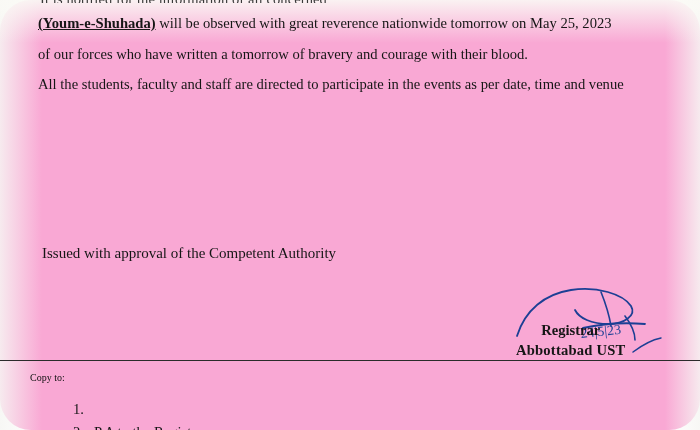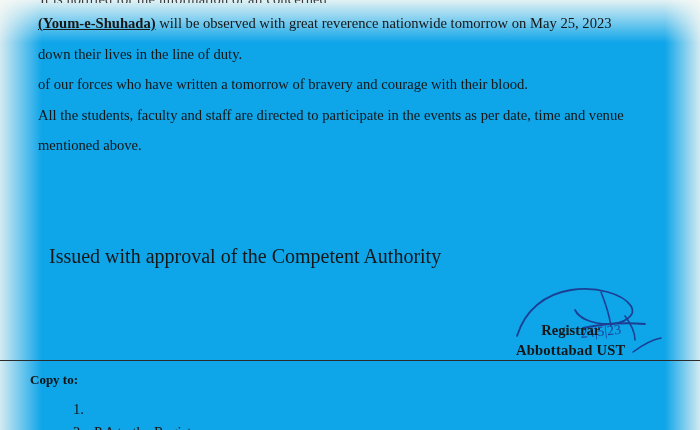--- a/index.html
+++ b/index.html
@@ -11,21 +11,22 @@
     height: 430px;
     background: #ffffff;
     font-family: "Liberation Serif", serif;
     color: #1a1a1a;
     overflow: hidden;
     position: relative;
   }
   .page {
     position: absolute;
     inset: 0;
-    background: #0ea5e9;
+    background: #f9a8d4;
+    border-radius: 31px;
   }
   
   .paper-tint {
     position: absolute;
     inset: 0;
     background:
       linear-gradient(to bottom, rgba(250,250,245,0.9) 0%, rgba(255,255,255,0) 10%),
       linear-gradient(to right, rgba(246,246,243,0.85) 0%, rgba(255,255,255,0) 6%),
       linear-gradient(to left, rgba(246,246,243,0.85) 0%, rgba(255,255,255,0) 5%);
     pointer-events: none;
@@ -58,23 +59,23 @@
     display: block;
   }
   .b {
     font-weight: bold;
   }
   .u {
     text-decoration: underline;
   }
   .issued {
     position: absolute;
-    left: 49px;
+    left: 42px;
     top: 245px;
-    font-size: 20px;
+    font-size: 15px;
     color: #161616;
   }
   .sign-block {
     position: absolute;
     left: 516px;
     top: 320px;
     font-size: 14.6px;
     line-height: 20px;
     color: #161616;
     text-align: center;
@@ -98,22 +99,22 @@
     position: absolute;
     left: 0;
     right: 0;
     top: 360px;
     border-top: 1.4px solid #2b2b2b;
   }
   .copy-to {
     position: absolute;
     left: 30px;
     top: 372px;
-    font-size: 13px;
-    font-weight: bold;
+    font-size: 10px;
+    font-weight: normal;
     color: #111;
   }
   .copy-list {
     position: absolute;
     left: 66px;
     top: 398px;
     font-size: 14.6px;
     line-height: 23px;
     color: #161616;
     list-style: none;
@@ -141,30 +142,28 @@
   <div class="paper-tint"></div>
 
   <div class="clipped-line">It is notified for the information of all concerned</div>
 
   <div class="body-text">
 
     <p class="para" style="margin-top:8px;">
       <span class="ln">
         <span class="b u">(Youm-e-Shuhada)</span><span> will be observed with great reverence nationwide tomorrow on </span><span>May 25, 2023</span>
       </span>
-      <span class="ln">down their lives in the line of duty.</span>
     </p>
 
     <p class="para">
       <span class="ln">of our forces who have written a tomorrow of bravery and courage with their blood.</span>
     </p>
 
     <p class="para">
       <span class="ln">All the students, faculty and staff are directed to participate in the events as per date, time and venue</span>
-      <span class="ln">mentioned above.</span>
     </p>
   </div>
 
   <div class="issued">Issued with approval of the Competent Authority</div>
 
   <svg class="signature" viewBox="0 0 180 90" fill="none" xmlns="http://www.w3.org/2000/svg">
     <path d="M12 56 C20 30, 40 14, 66 10 C92 6, 118 14, 126 26 C132 36, 118 44, 104 44 C86 44, 74 38, 70 30" stroke="#1c3f94" stroke-width="1.8" stroke-linecap="round"></path>
     <path d="M96 12 C100 22, 104 34, 106 46" stroke="#1c3f94" stroke-width="1.6" stroke-linecap="round"></path>
     <path d="M78 48 C96 44, 116 42, 140 44" stroke="#1c3f94" stroke-width="1.8" stroke-linecap="round"></path>
     <path d="M120 36 C126 44, 130 52, 130 60" stroke="#1c3f94" stroke-width="1.6" stroke-linecap="round"></path>

